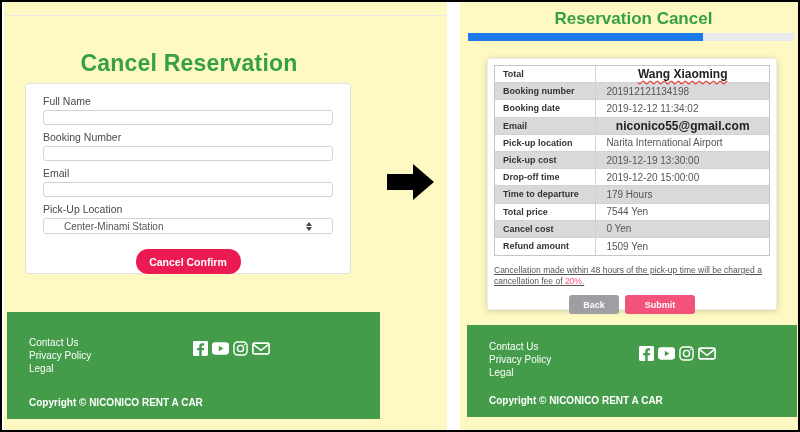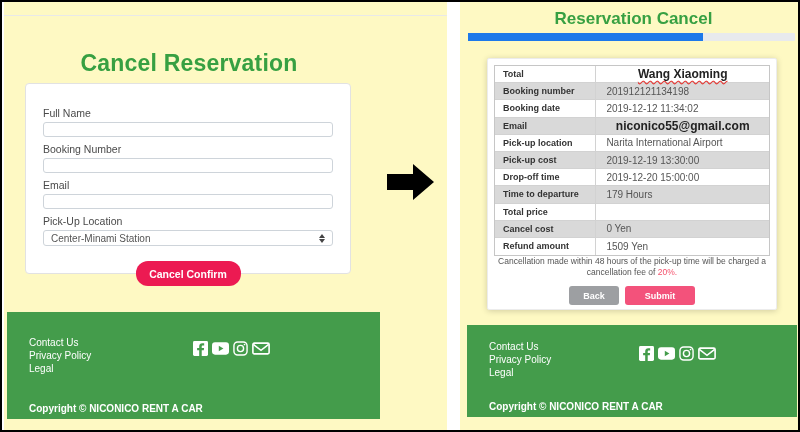--- a/index.html
+++ b/index.html
@@ -11,26 +11,26 @@
   .page-right { left:458px; width:340px; }
 
   .topline { position:absolute; left:0; top:13px; width:100%; height:1px; background:#e9e9e9; }
 
   
   .l-title { position:absolute; left:0; top:48px; width:370px; text-align:center;
              font-size:23px; font-weight:bold; color:#37a042; letter-spacing:.2px; }
   .l-card { position:absolute; left:21px; top:81px; width:326px; height:191px;
             background:#fff; border:1px solid #e2e2e2; border-radius:4px; padding:11px 17px; }
   .f-label { font-size:10.5px; color:#4a4a4a; margin:6px 0 3px; }
-  .f-label:first-child { margin-top:12px; }
+  .f-label:first-child { margin-top:0; }
   .f-input { width:100%; height:15px; border:1px solid #ced4da; border-radius:3px;
              font-size:10px; padding:0 5px; color:#333; outline:none; display:block; }
   .sel-box { width:100%; height:16px; border:1px solid #ced4da; border-radius:3px;
              display:flex; align-items:center; justify-content:space-between;
-             padding:0 7px; cursor:pointer; }
+             padding:0 20px; cursor:pointer; }
   .sel-box .sel-val { font-size:10px; color:#555; }
   .sel-arrows { display:flex; flex-direction:column; align-items:center; gap:1px; }
   .tri-up { width:0; height:0; border-left:3px solid transparent; border-right:3px solid transparent; border-bottom:4px solid #444; }
   .tri-dn { width:0; height:0; border-left:3px solid transparent; border-right:3px solid transparent; border-top:4px solid #444; }
   .cancel-btn { display:block; margin:15px auto 0; width:105px; height:25px;
                 background:#ec1a52; color:#fff; font-weight:bold; font-size:10.5px;
                 border:none; border-radius:12px; cursor:pointer; font-family:inherit; }
 
   
   .big-arrow { position:absolute; left:385px; top:161px; width:48px; height:38px; }
@@ -46,41 +46,41 @@
             box-shadow:0 1px 6px rgba(0,0,0,.18); padding:6px; }
   .rtable { width:100%; border:1px solid #c6c6c6; }
   .trow { display:flex; height:17.2px; border-bottom:1px solid #d2d2d2; background:#fff; }
   .trow:last-child { border-bottom:none; }
   .trow.shaded { background:#d9d9d9; }
   .tlabel { width:37%; display:flex; align-items:center; padding-left:8px;
             font-size:9px; font-weight:bold; color:#333; border-right:1px solid #d2d2d2; }
   .tvalue { flex:1; display:flex; align-items:center; padding-left:10px; font-size:10px; color:#555; }
   .tvalue.center-val { justify-content:center; padding-left:0; font-size:12px; color:#222; font-weight:600; }
   .wavy { text-decoration:underline wavy #e53935; text-underline-offset:2px; }
-  .note { text-align:center; font-size:8.5px; color:#555; line-height:1.25; }
+  .note { margin-top:9px; text-align:left; font-size:8.5px; color:#555; line-height:1.25;text-decoration:underline; }
   .note .pct { color:#f4516c; }
   .btn-row { display:flex; justify-content:center; gap:6px; margin-top:9px; }
   .back-btn { width:50px; height:19px; background:#9d9fa2; color:#fff; font-size:9px; font-weight:bold;
               border:none; border-radius:3px; cursor:pointer; font-family:inherit; }
   .submit-btn { width:70px; height:19px; background:#f3527b; color:#fff; font-size:9px; font-weight:bold;
                 border:none; border-radius:3px; cursor:pointer; font-family:inherit; }
 
   
   .footer { position:absolute; background:#449c4b; color:#fff; }
   .footer-left  { left:3px;  top:310px; width:373px; height:107px; }
   .footer-right { left:7px;  top:323px; width:330px; height:92px; }
   .f-links { position:absolute; left:22px; display:flex; flex-direction:column; gap:2px; }
   .footer-left  .f-links { top:25px; }
   .footer-right .f-links { top:16px; }
   .f-link { font-size:10px; color:#fff; text-decoration:none; cursor:pointer; }
   .s-icons { position:absolute; display:flex; gap:4px; align-items:center; }
   .footer-left  .s-icons { left:186px; top:29px; }
   .footer-right .s-icons { left:172px; top:21px; }
   .sicon { display:inline-flex; cursor:pointer; }
-  .copyright { position:absolute; left:22px; bottom:5px; font-size:10px; font-weight:bold; }
+  .copyright { position:absolute; left:22px; bottom:11px; font-size:10px; font-weight:bold; }
 </style>
 </head>
 <body>
 
 <div class="canvas">
 
   <section class="page page-left">
     <div class="topline"></div>
     <h1 class="l-title">Cancel Reservation</h1>
 
@@ -182,20 +182,21 @@
         <div class="trow">
           <div class="tlabel">Drop-off time</div>
           <div class="tvalue">2019-12-20 15:00:00</div>
         </div>
         <div class="trow shaded">
           <div class="tlabel">Time to departure</div>
           <div class="tvalue">179 Hours</div>
         </div>
         <div class="trow">
           <div class="tlabel">Total price</div>
+          <div class="tvalue">7544 Yen</div>
         </div>
         <div class="trow shaded">
           <div class="tlabel">Cancel cost</div>
           <div class="tvalue">0 Yen</div>
         </div>
         <div class="trow">
           <div class="tlabel">Refund amount</div>
           <div class="tvalue">1509 Yen</div>
         </div>
       </div>

